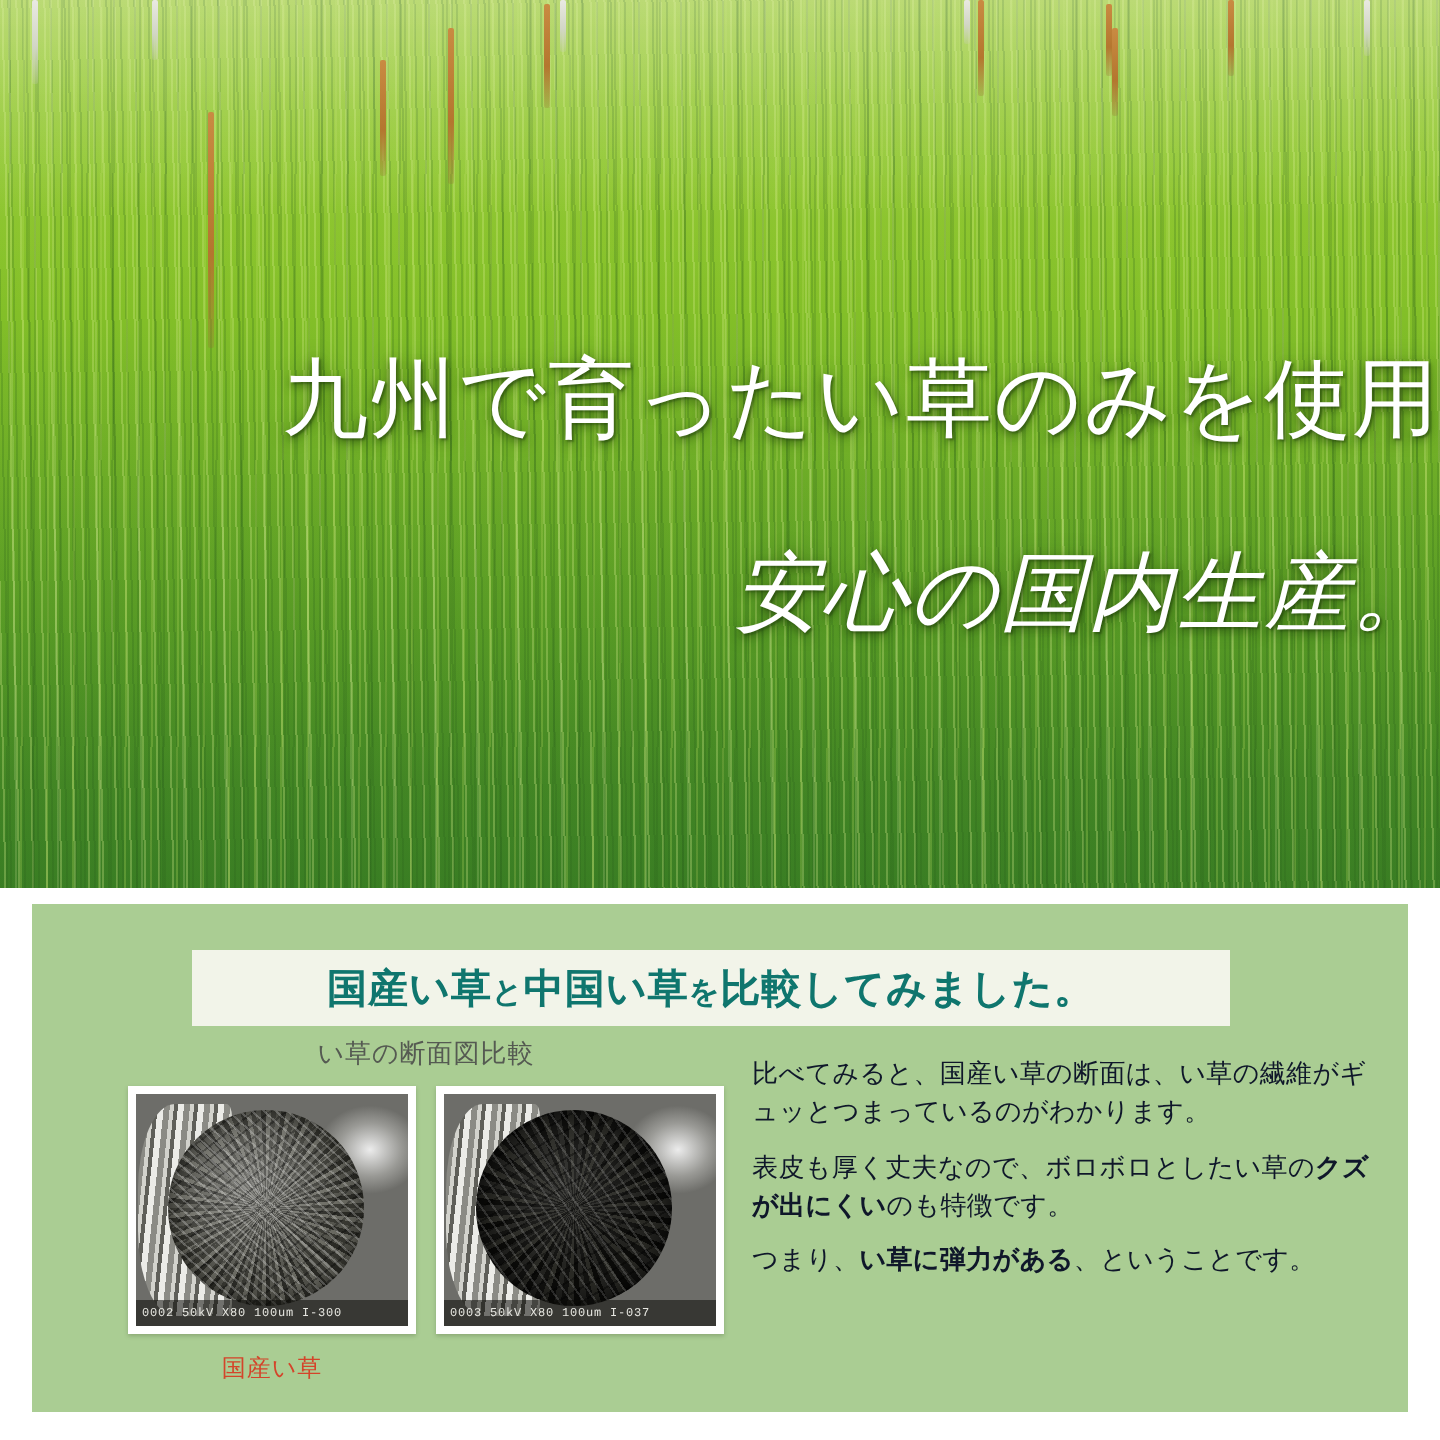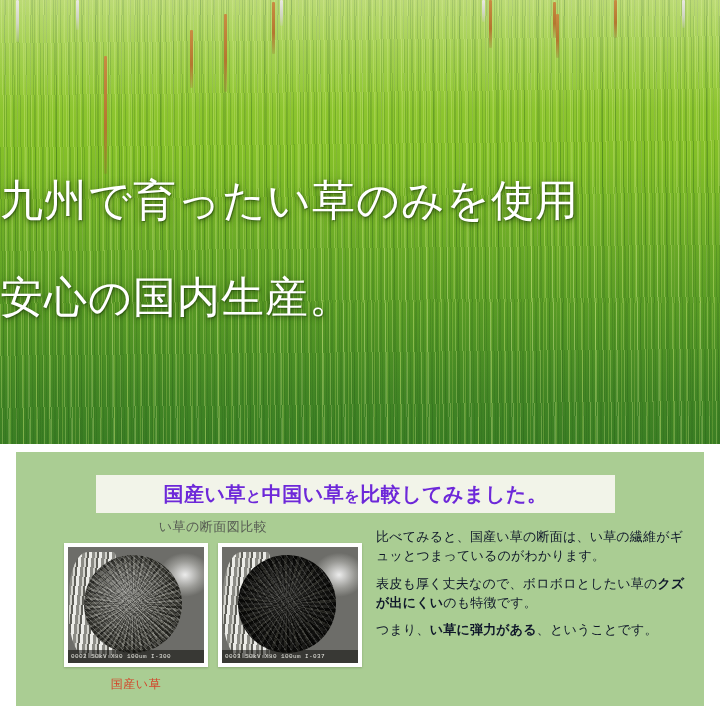--- a/index.html
+++ b/index.html
@@ -119,38 +119,39 @@
   }
   .stake.tan   { background: linear-gradient(to bottom, #c98b42, #b4762f 60%, rgba(150,110,50,0.25)); }
   .stake.white { background: linear-gradient(to bottom, #e9e9e2, #d2d6c6 55%, rgba(200,205,180,0.25)); }
 
   
   .headline-wrap {
     position: absolute;
     left: 0;
     top: 176px;
     width: 720px;
-    text-align: left;
+    text-align: right;
     pointer-events: none;
   }
   .headline {
     font-family: "Liberation Serif", "DejaVu Serif", serif;
     color: #ffffff;
     font-size: 43px;
     line-height: 1.18;
     letter-spacing: 1px;
     font-weight: 400;
     text-shadow:
       0 2px 4px rgba(30,60,10,0.55),
       0 0 10px rgba(30,60,10,0.35),
       1px 1px 1px rgba(30,60,10,0.45);
     margin: 0;
   }
   .headline.second {
     margin-top: 46px;
+    font-style: italic;
   }
 
   
   .panel {
     position: absolute;
     left: 16px;
     top: 452px;
     width: 688px;
     height: 254px;
     background: #aacd93;
@@ -163,21 +164,21 @@
     width: 519px;
     height: 38px;
     background: #f2f4e9;
     display: flex;
     align-items: center;
     justify-content: center;
   }
   .panel-heading-text {
     font-size: 20px;
     font-weight: bold;
-    color: #6d28d9;
+    color: #0f766e;
     letter-spacing: 0.5px;
     white-space: nowrap;
   }
   .panel-heading-text .particle {
     font-size: 15px;
     font-weight: bold;
   }
 
   
   .figures {

